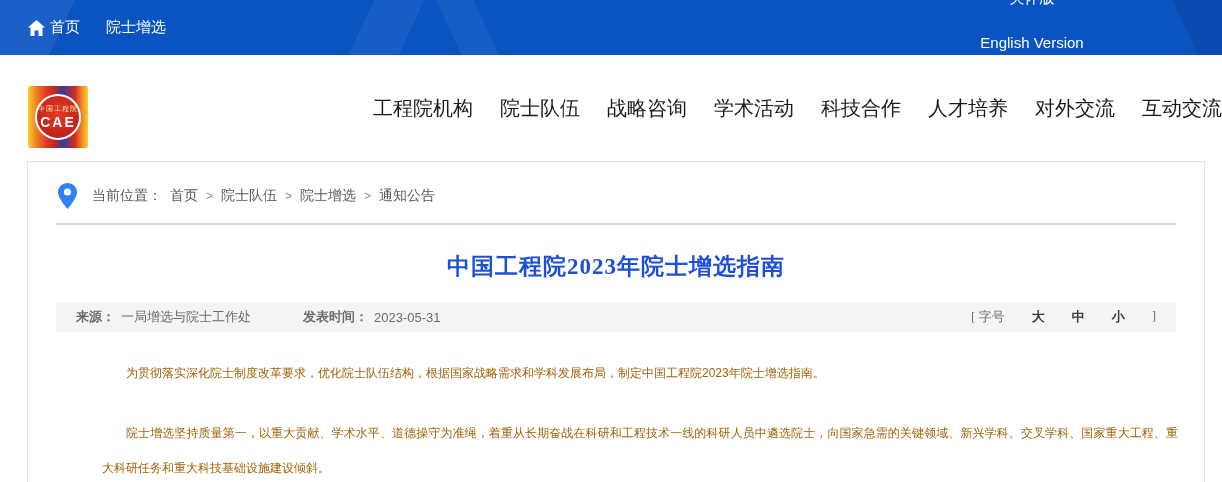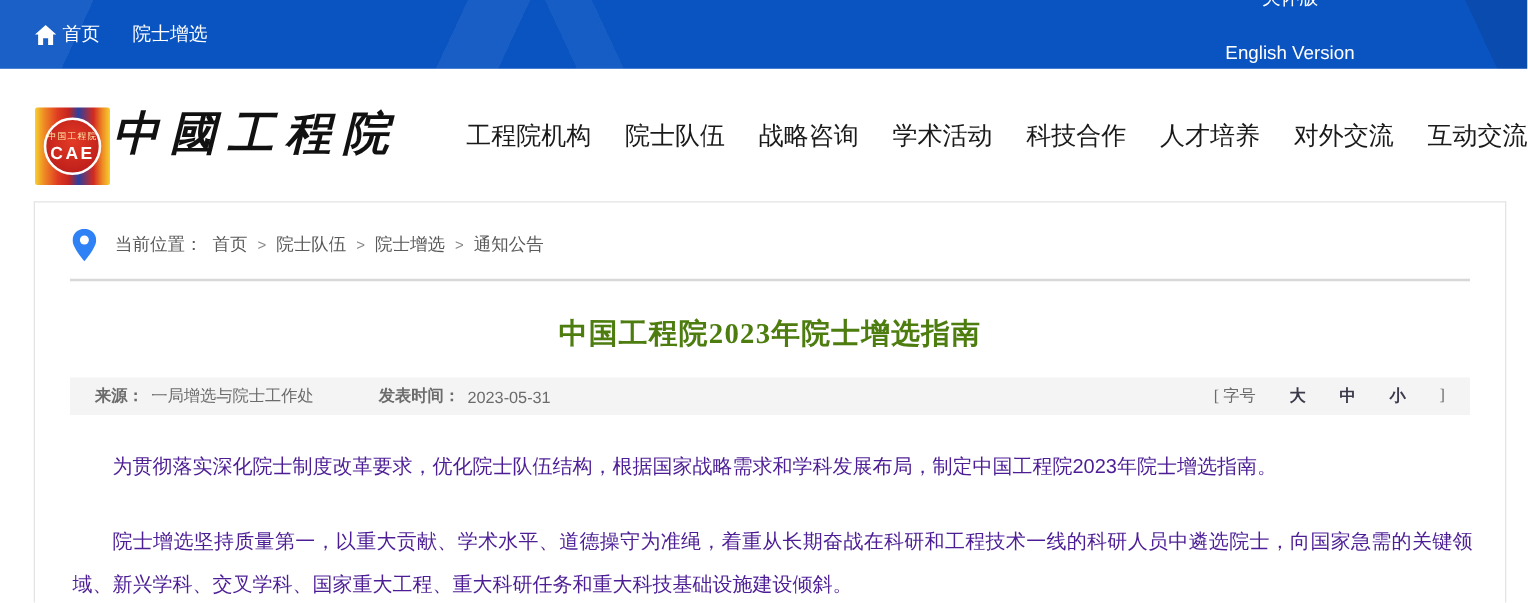--- a/index.html
+++ b/index.html
@@ -21,21 +21,21 @@
   .topbar-right { margin-left:auto; display:flex; align-items:center; gap:26px; position:relative;flex-direction:column; }
   .searchbox { position:relative; width:352px; height:34px; }
   .searchbox input { width:100%; height:100%; border:none; border-radius:17px; outline:none;
     padding:0 44px 0 17px; font-size:15px; color:#333; background:#fff;
     font-family:"Liberation Sans","DejaVu Sans",sans-serif;font-style:italic; }
   .searchbox input::placeholder { color:#555; opacity:1; }
   .search-icon { position:absolute; right:10px; top:4px; cursor:pointer; }
 
   
   .header { height:100px; background:#fff; display:flex; align-items:center; padding:0 0 0 28px; }
-  .brand { display:flex; align-items:flex-start; gap:2px; flex:0 0 auto;margin-top:24px; }
+  .brand { display:flex; align-items:center; gap:27px; flex:0 0 auto;margin-top:24px; }
   .logo { width:60px; height:62px; position:relative; border-radius:2px;
     background:linear-gradient(90deg,#f6d02f 0%,#ef8b24 12%,#e03c22 30%,#c4241f 45%,#2c3f9e 58%,#d32a20 78%,#ef8b24 90%,#f6d02f 100%); }
   .logo-circle { position:absolute; left:50%; top:50%; width:46px; height:46px; transform:translate(-50%,-50%);
     border:2px solid #fff; border-radius:50%;
     background:radial-gradient(circle at 50% 40%, #e33a25 0%, #c2221c 70%, #a51a16 100%);
     display:flex; flex-direction:column; align-items:center; justify-content:center; }
   .logo-small { font-size:7px; color:#ffe9a8; letter-spacing:1px; white-space:nowrap; }
   .logo-cae { font-size:14px; font-weight:bold; color:#fff; letter-spacing:2px; }
   .brand-text { display:flex; flex-direction:column; }
   .brand-cn { font-family:"DejaVu Serif","Liberation Serif",serif; font-style:italic; font-weight:bold;
@@ -48,34 +48,34 @@
   .content-box { margin:6px 17px 0 27px; border:1px solid #e4e4e4; border-bottom:none;
     background:#fff; height:330px; }
   .breadcrumb-row { display:flex; align-items:center; gap:15px; padding:21px 28px 14px 30px; }
   .pin-icon svg { display:block; }
   .breadcrumb { font-size:14px; color:#595959; display:flex; align-items:center; gap:8px; }
   .crumb { color:#595959; cursor:pointer; }
   .crumb-sep { color:#8a8a8a; font-size:12px; }
   .divider { border-top:2px solid #d8d8d8; margin:0 28px; }
 
   .article-title { text-align:center; font-family:"Liberation Serif","DejaVu Serif",serif;
-    font-weight:bold; font-size:23px; color:#4d7c0f; margin-top:26px; letter-spacing:1px; }
+    font-weight:bold; font-size:23px; color:#1d4ed8; margin-top:26px; letter-spacing:1px; }
 
   .meta-bar { margin:20px 28px 0 28px; height:30px; background:#f4f4f4;
     display:flex; align-items:center; font-size:13px; color:#6b6b6b; padding:0 20px; }
   .meta-left { display:flex; align-items:center; gap:6px; }
   .meta-label { font-weight:bold; color:#6b6b6b;text-align:right; }
   .meta-value { color:#6b6b6b; }
   .meta-gap { width:40px; }
   .meta-right { margin-left:auto; display:flex; align-items:flex-start; gap:27px; color:#6b6b6b;font-family:Liberation Serif, serif; }
   .fontsize-link { color:#3a3a4a; font-weight:bold; cursor:pointer; }
 
   .article-body { padding:24px 26px 0 30px; }
-  .article-body p { font-size:16px; color:#4c1d95; line-height:35px; text-indent:2em;
-    margin-bottom:25px; text-align:justify; }
+  .article-body p { font-size:12px; color:#a16207; line-height:35px; text-indent:2em;
+    margin-bottom:25px; text-align:justify;margin-left:44px; }
 </style>
 </head>
 <body>
 
 <div class="topbar">
   <div class="topbar-left">
     <span class="topbar-item home-link">
       <span class="home-icon">
         <svg width="17" height="16" viewBox="0 0 17 16">
             <path d="M8.5 0 L17 7.5 H14.5 V16 H10.5 V10.5 H6.5 V16 H2.5 V7.5 H0 Z" fill="#ffffff"></path>
@@ -103,21 +103,20 @@
 
 <div class="header">
   <div class="brand">
     <div class="logo">
       <div class="logo-circle">
         <span class="logo-small">中国工程院</span>
         <span class="logo-cae">CAE</span>
       </div>
     </div>
     <div class="brand-text">
-      <span class="brand-cn">中國工程院</span>
     </div>
   </div>
   <div class="nav">
     <span class="nav-item">工程院机构</span>
     <span class="nav-item">院士队伍</span>
     <span class="nav-item">战略咨询</span>
     <span class="nav-item">学术活动</span>
     <span class="nav-item">科技合作</span>
     <span class="nav-item">人才培养</span>
     <span class="nav-item">对外交流</span>

